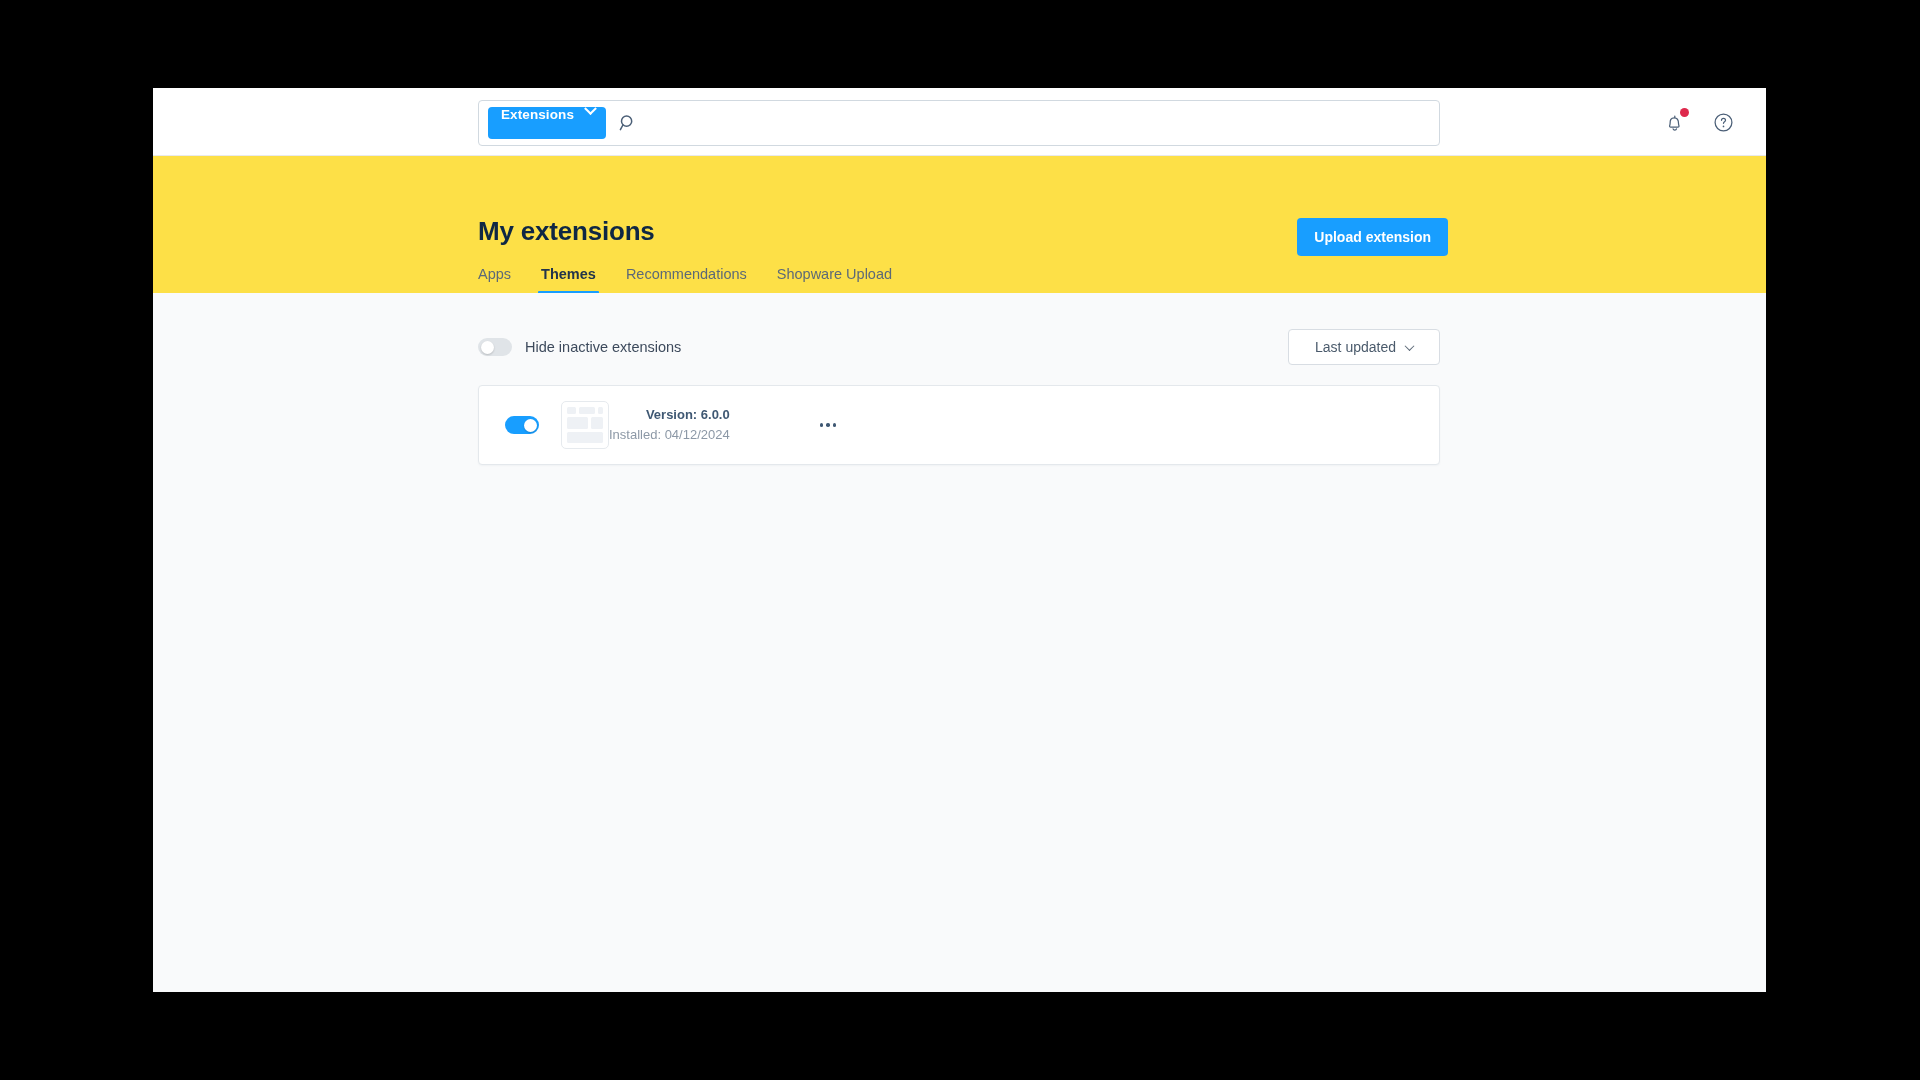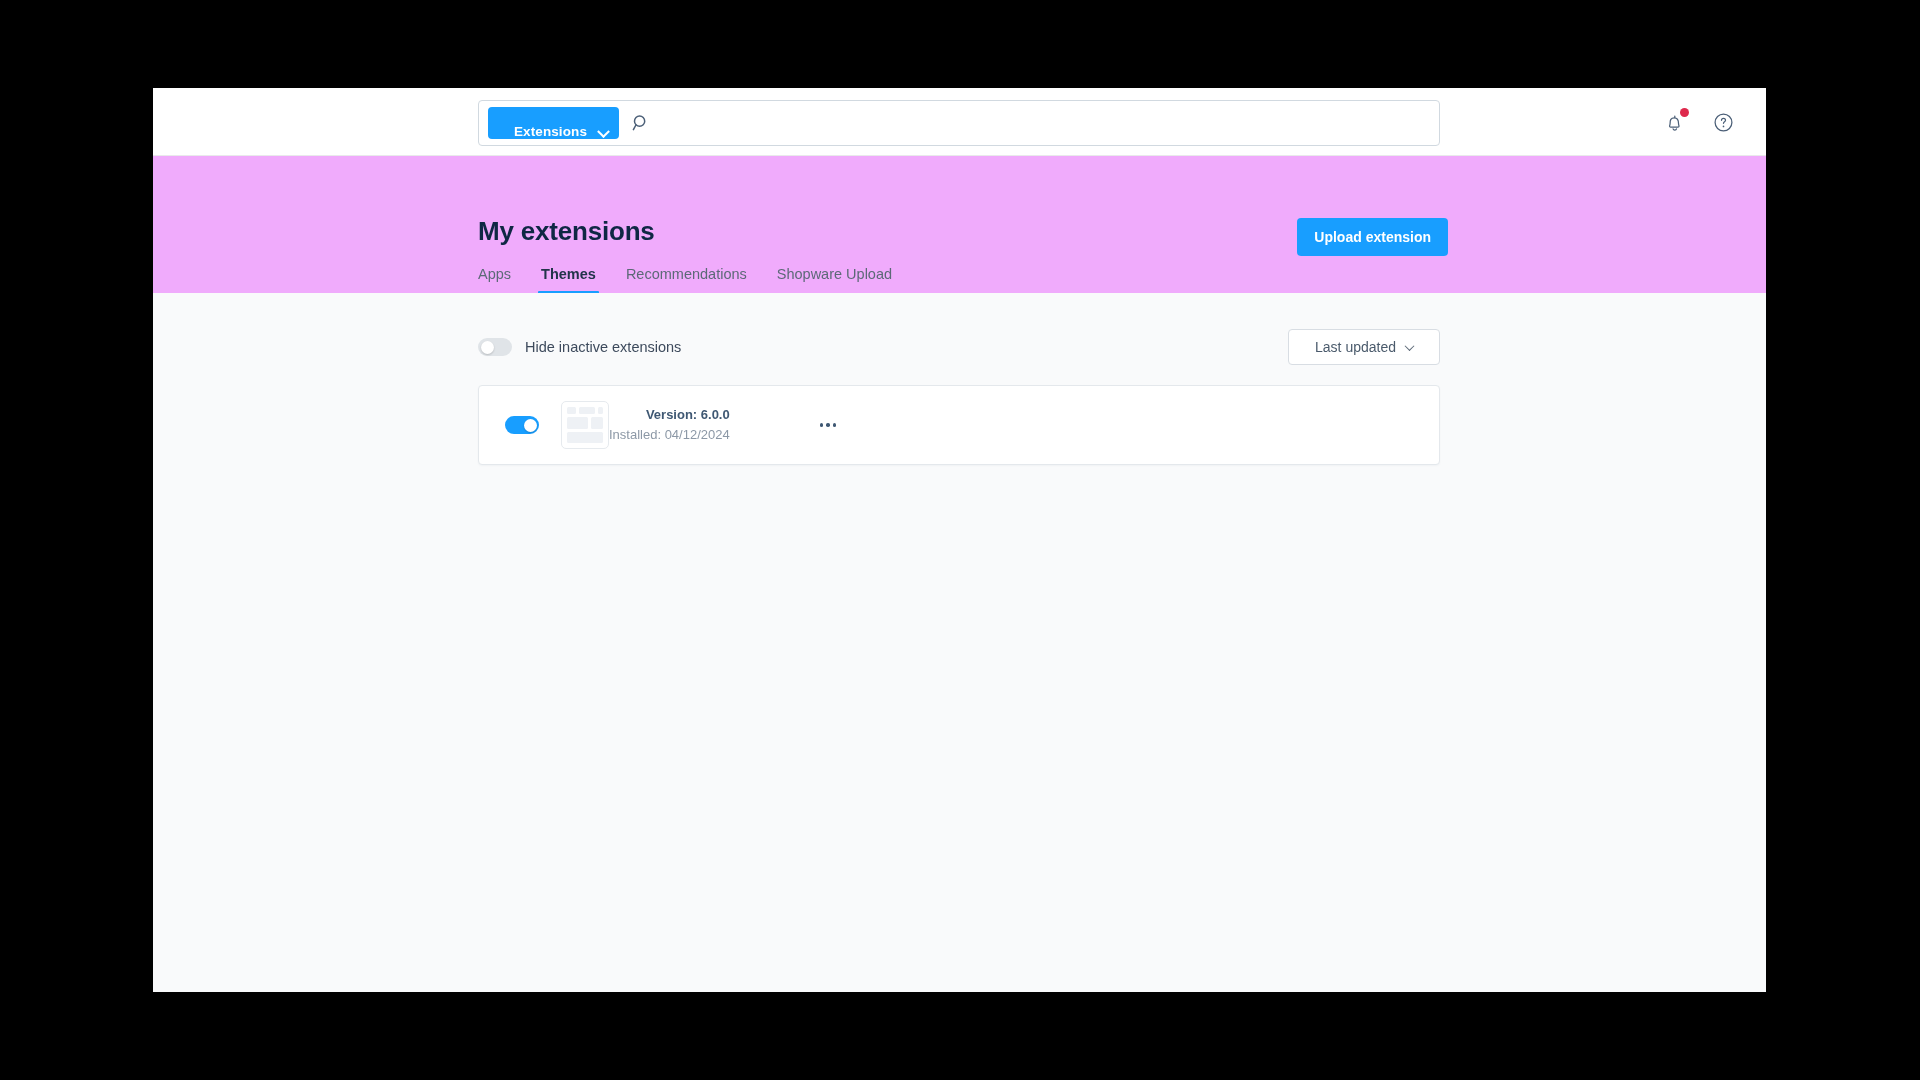--- a/index.html
+++ b/index.html
@@ -41,28 +41,28 @@
     background: #ffffff;
     border: 1px solid #d1d9e0;
     border-radius: 4px;
     display: flex;
     align-items: center;
     padding: 0 4px 0 9px;
   }
 
   .ext-select {
     display: flex;
-    align-items: flex-end;
+    align-items: flex-start;
     gap: 12px;
     background: #189eff;
     color: #ffffff;
     border: none;
     border-radius: 4px;
     height: 32px;
-    padding: 0 11px 0 26px;
+    padding: 0 11px 0 13px;
     font-family: "Liberation Sans", sans-serif;
     font-size: 13.5px;
     font-weight: bold;
     cursor: pointer;
     letter-spacing: 0.1px;
   }
   .ext-select .chev {
     display: inline-block;
     width: 9px; height: 9px;
     border-right: 2.1px solid #ffffff;
@@ -106,21 +106,21 @@
   .notif-dot {
     position: absolute;
     top: 1px; right: 1px;
     width: 9px; height: 9px;
     border-radius: 50%;
     background: #de294c;
   }
 
   
   .page-head {
-    background: #f0abfc;
+    background: #fde047;
     padding: 0 42px;
     position: relative;
     height: 137px;
   }
 
   .page-title {
     position: absolute;
     left: 325px;
     top: 60px;
     font-size: 26px;

